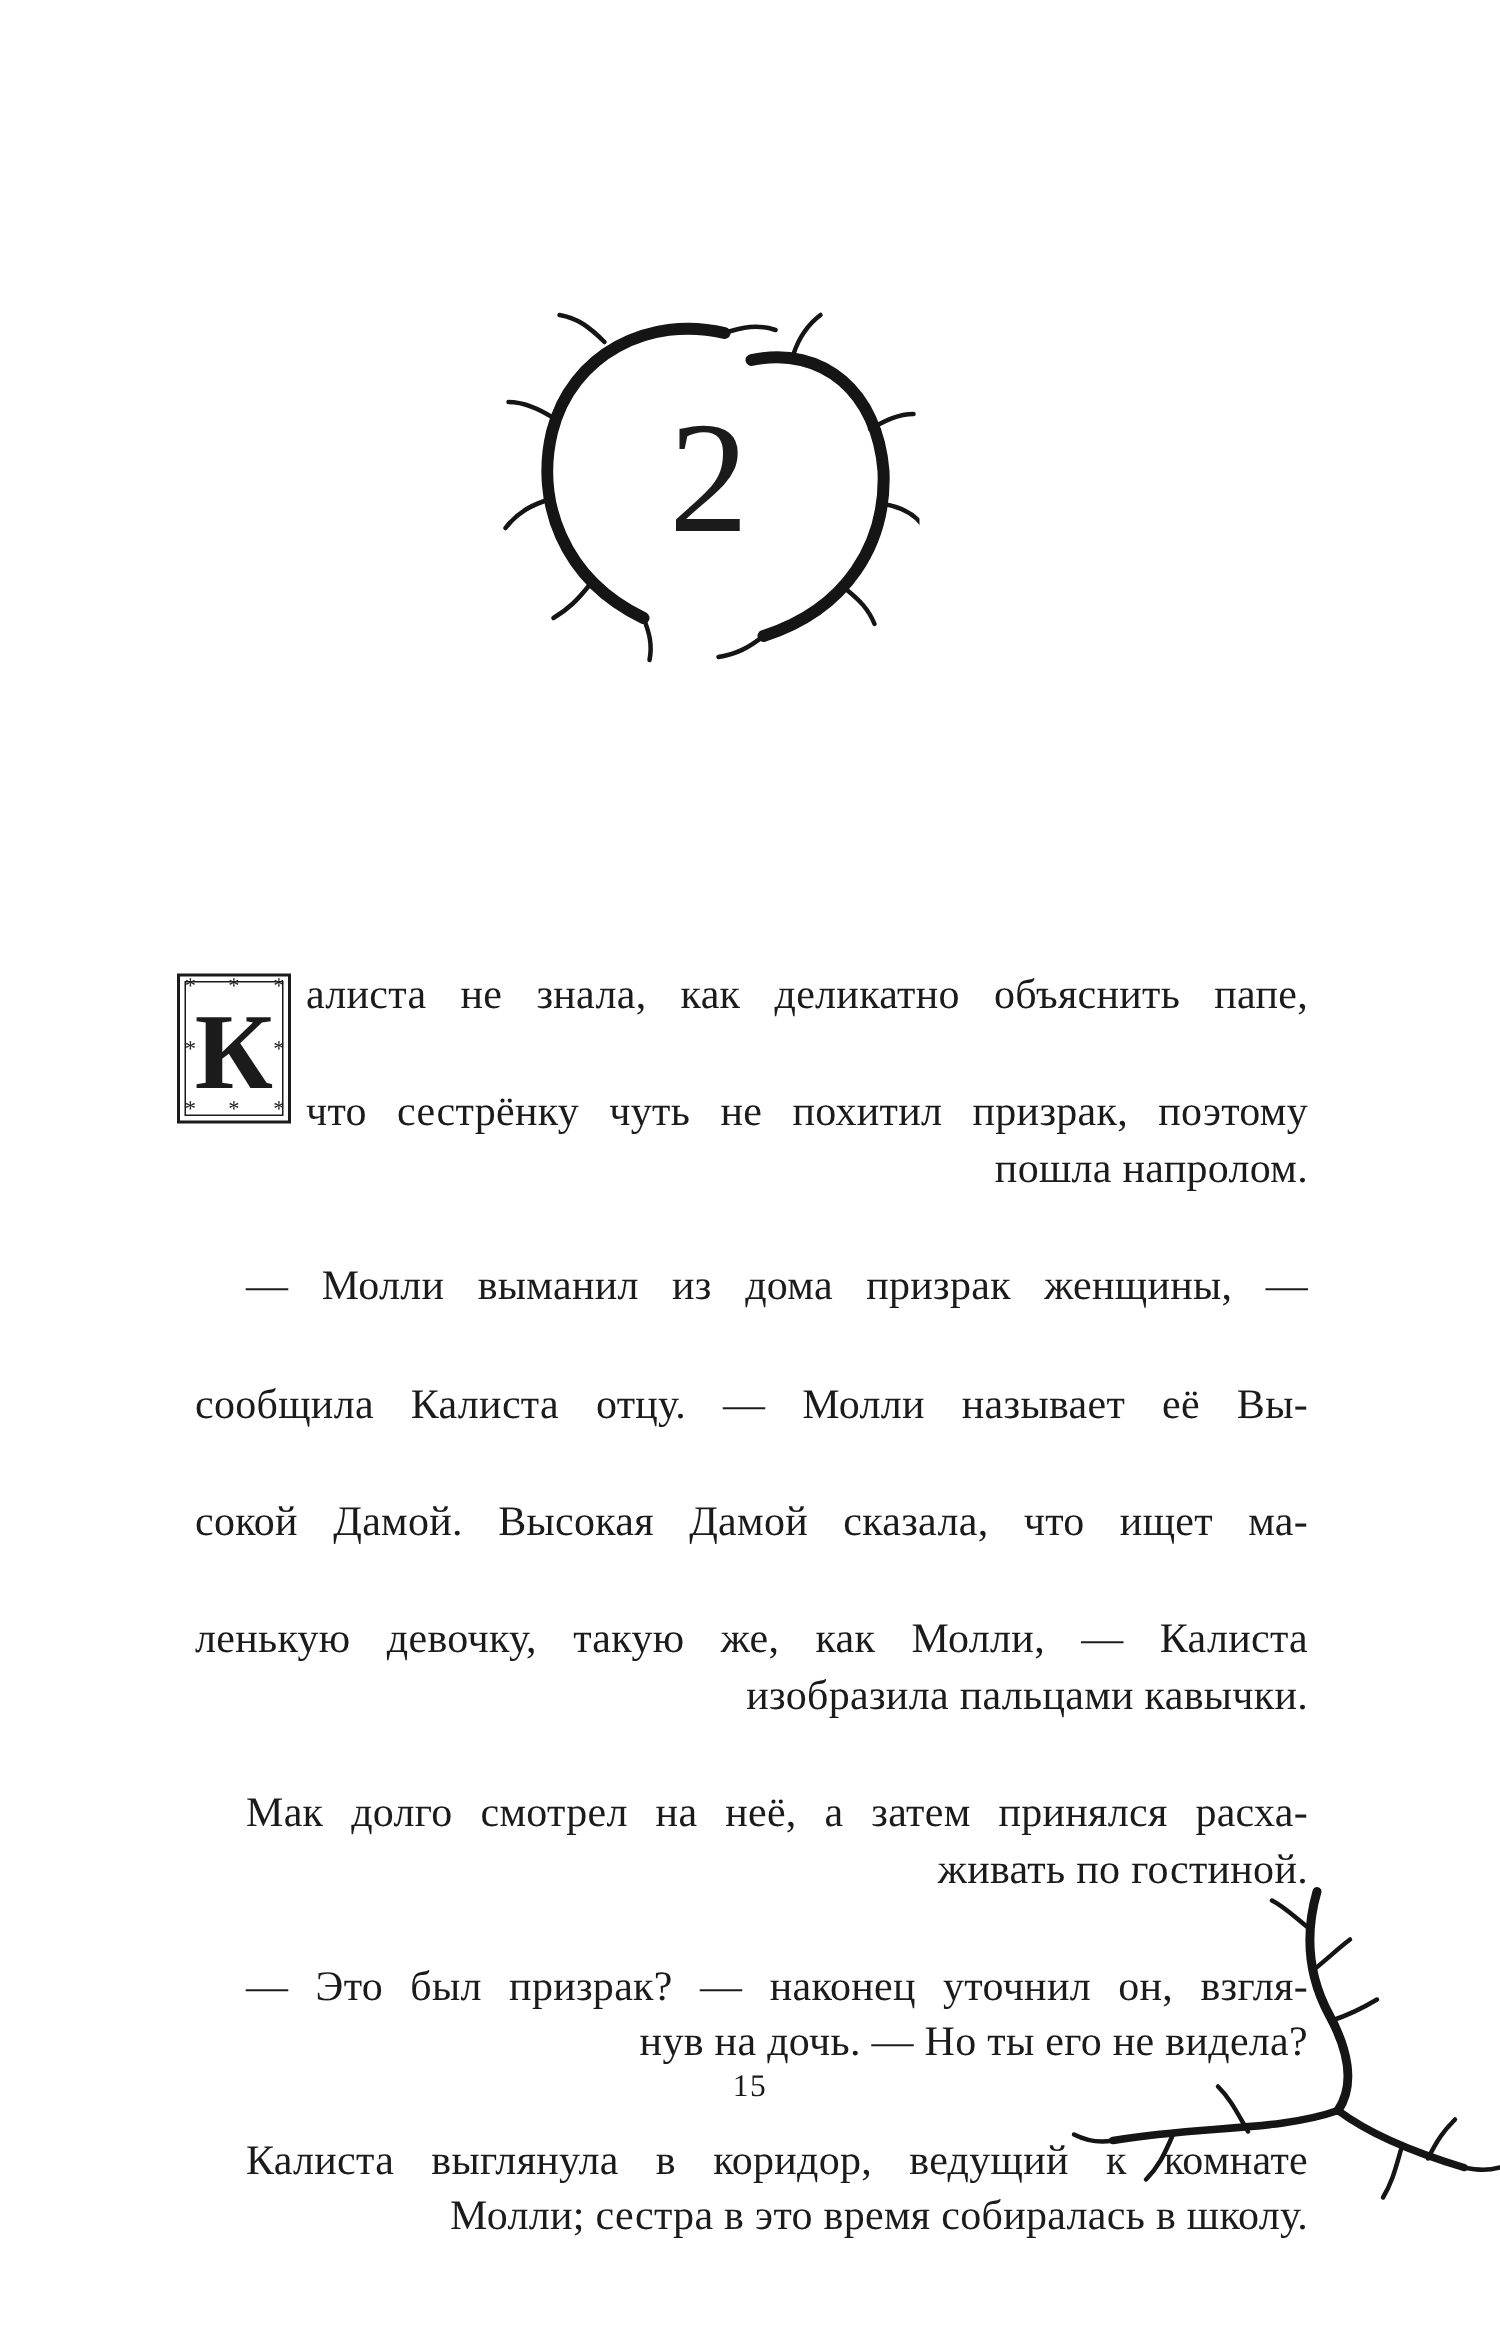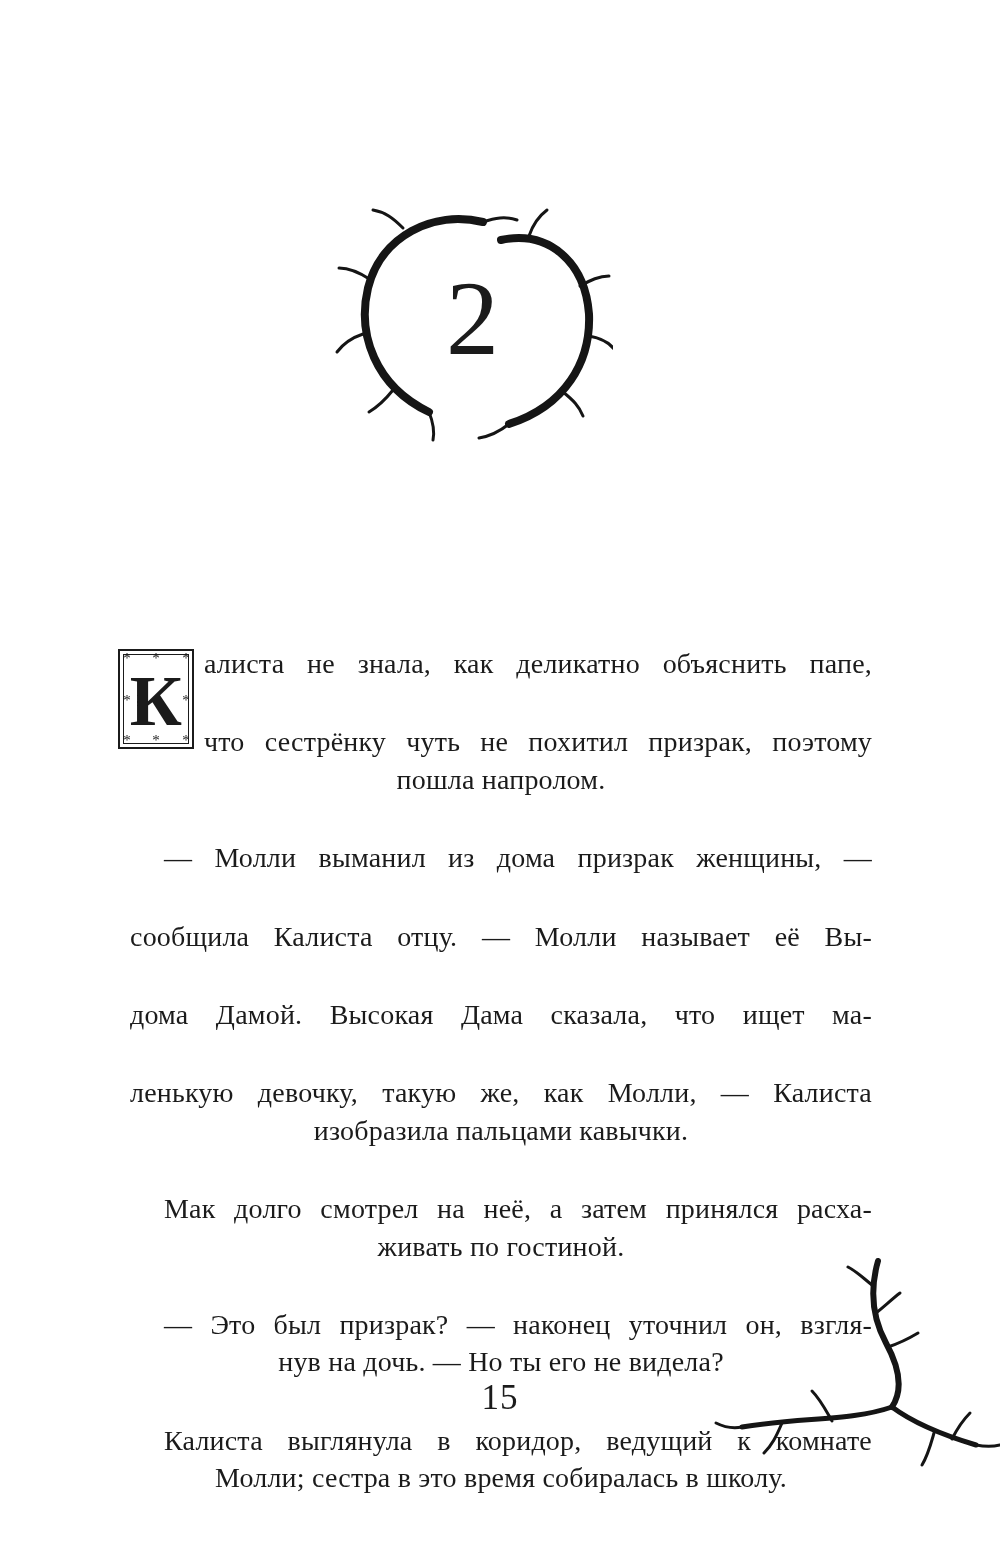--- a/index.html
+++ b/index.html
@@ -37,21 +37,21 @@
   
   .text-block {
     position: absolute;
     left: 130px; top: 604px;
     width: 742px;
     font-size: 28px;
     line-height: 37.4px;
     letter-spacing: 0.2px;
   }
   .paragraph { margin: 0; }
-  .line { text-align: center; }
+  .line { text-align: right; }
   .line.jfull { text-align: justify; text-align-last: justify; margin-top: 41px; }
   .paragraph.indent .line.first { padding-left: 34px; }
 
   
   .dropcap-box {
     position: relative;
     float: left;
     width: 76px; height: 100px;
     margin: 4px 10px 0 -12px;
     border: 2px solid #1b1b1b;
@@ -81,21 +81,21 @@
     text-align: center;
     font-family: "Liberation Serif", serif;
   }
 
   
   .page-number {
     position: absolute;
     left: 0; top: 1378px;
     width: 100%;
     text-align: center;
-    font-size: 35px;
+    font-size: 21px;
     letter-spacing: 1px;
   }
 
   
   .corner-branch {
     position: absolute;
     left: 712px; top: 1255px;
   }
 </style>
 </head>
@@ -137,21 +137,21 @@
           <span class="dropcap-star" style="left: 31px; top: 84px;">*</span>
           <span class="dropcap-letter">К</span>
         </div>
         <div class="line jfull">алиста не знала, как деликатно объяснить папе,</div>
         <div class="line jfull">что сестрёнку чуть не похитил призрак, поэтому</div>
         <div class="line">пошла напролом.</div>
       </div>
       <div class="paragraph indent">
         <div class="line jfull first">— Молли выманил из дома призрак женщины, —</div>
         <div class="line jfull">сообщила Калиста отцу. — Молли называет её Вы-</div>
-        <div class="line jfull">дома Дамой. Высокая Дама сказала, что ищет ма-</div>
+        <div class="line jfull">сокой Дамой. Высокая Дамой сказала, что ищет ма-</div>
         <div class="line jfull">ленькую девочку, такую же, как Молли, — Калиста</div>
         <div class="line">изобразила пальцами кавычки.</div>
       </div>
       <div class="paragraph indent">
         <div class="line jfull first">Мак долго смотрел на неё, а затем принялся расха-</div>
         <div class="line">живать по гостиной.</div>
       </div>
       <div class="paragraph indent">
         <div class="line jfull first">— Это был призрак? — наконец уточнил он, взгля-</div>
         <div class="line">нув на дочь. — Но ты его не видела?</div>

